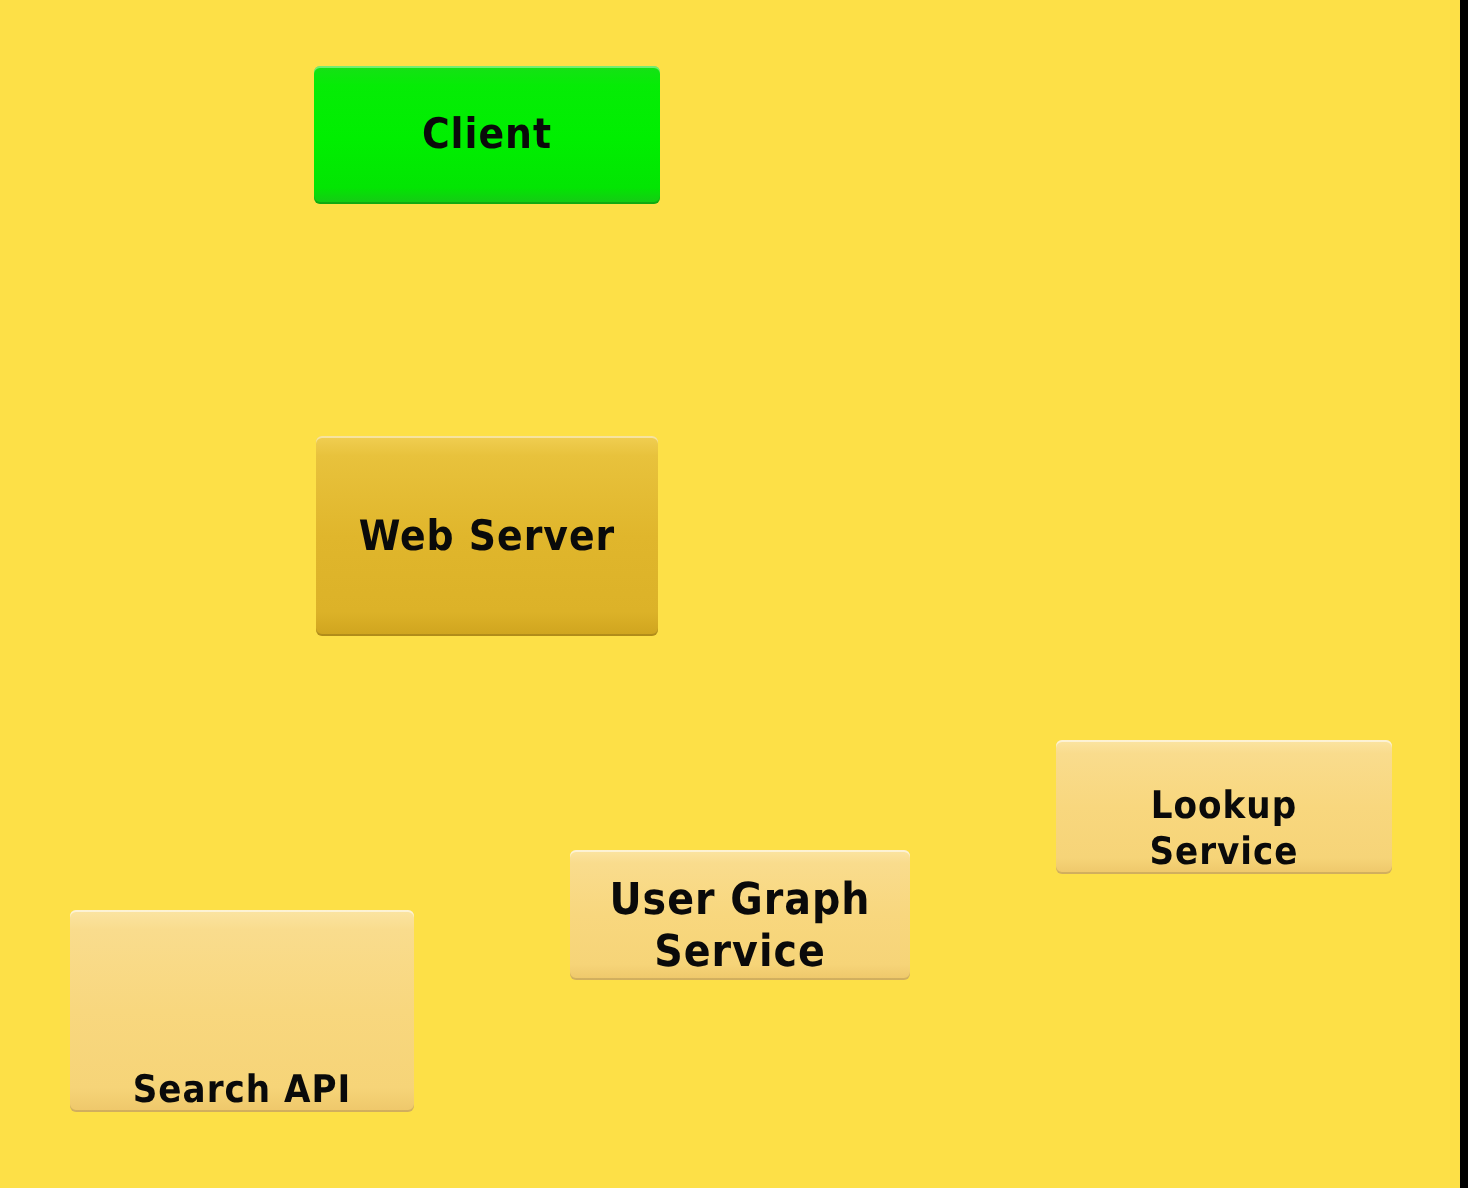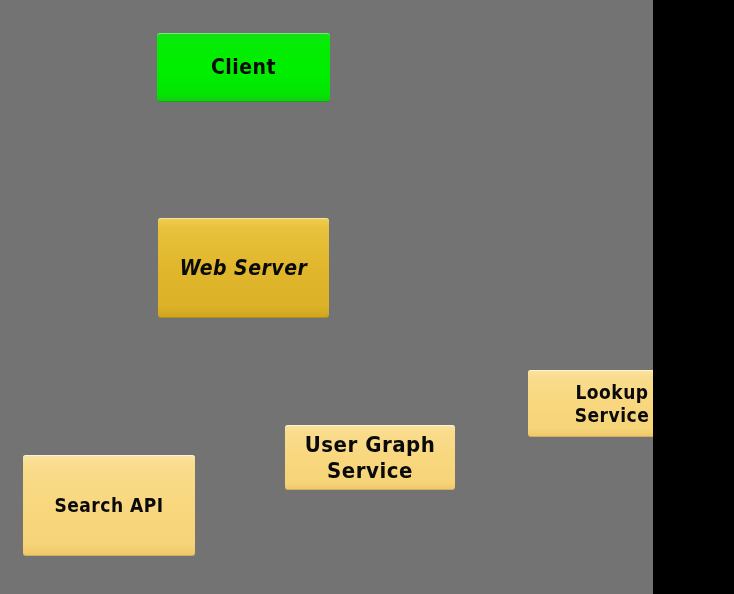--- a/index.html
+++ b/index.html
@@ -45,54 +45,54 @@
   
   .node.gold-dark {
     background: linear-gradient(to bottom,
                 #f0ce52 0%,
                 #e8c23c 10%,
                 #e0b62c 50%,
                 #dcb228 88%,
                 #cfa41e 100%);
     box-shadow: inset 0 1px 0 rgba(255,255,255,0.45),
                 inset 0 -1px 0 rgba(0,0,0,0.14);
-    font-style: italic;
   }
   
   .node.gold-light {
     background: linear-gradient(to bottom,
                 #fbe4a2 0%,
                 #f9dc8d 10%,
                 #f8d77e 50%,
                 #f6d478 88%,
                 #eec76a 100%);
     box-shadow: inset 0 1px 0 rgba(255,255,255,0.55),
                 inset 0 -1px 0 rgba(0,0,0,0.12);
+    align-items: flex-end;
   }
   .node-label {
     display: block;
     padding: 0 6px;
     white-space: pre-line;
   }
 </style>
 </head>
 <body>
 
-<div id="canvas" style="width: 653px; height: 594px; background: #737373;">
+<div id="canvas" style="width: 730px; height: 594px; background: #fde047;">
 
 <div class="node green" style="left: 157px; top: 33px; width: 173px; height: 69px;">
       <span class="node-label" style="font-size: 21px;">Client</span>
     </div>
     <div class="node gold-dark" style="left: 158px; top: 218px; width: 171px; height: 100px;">
       <span class="node-label" style="font-size: 21px;">Web Server</span>
     </div>
     <div class="node gold-light" style="left: 528px; top: 370px; width: 168px; height: 67px;">
       <span class="node-label" style="font-size: 19px;">Lookup
 Service</span>
     </div>
     <div class="node gold-light" style="left: 285px; top: 425px; width: 170px; height: 65px;">
       <span class="node-label" style="font-size: 22px;">User Graph
 Service</span>
     </div>
-    <div class="node gold-light" style="left: 23px; top: 455px; width: 172px; height: 101px;">
+    <div class="node gold-light" style="left: 35px; top: 455px; width: 172px; height: 101px;">
       <span class="node-label" style="font-size: 19px;">Search API</span>
     </div>
   </div>
 
 </body></html>

